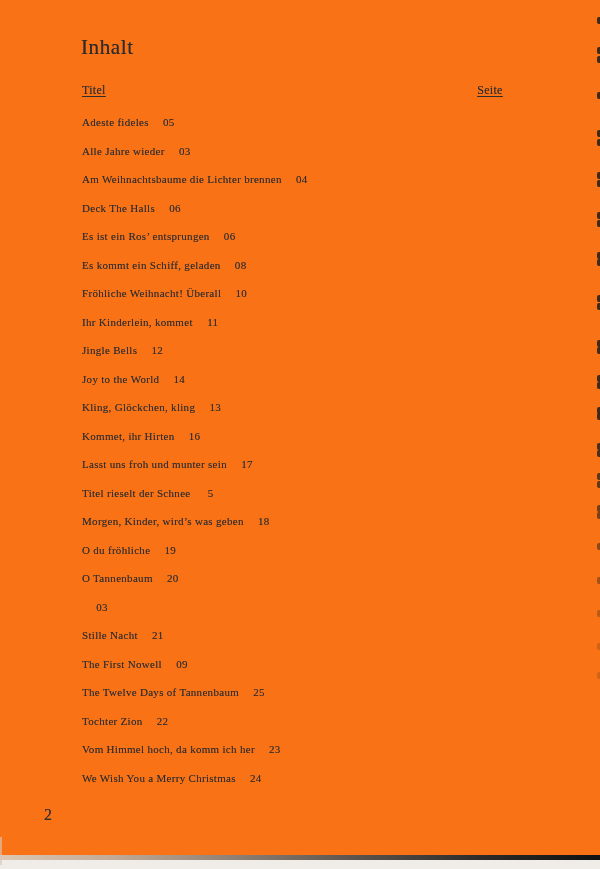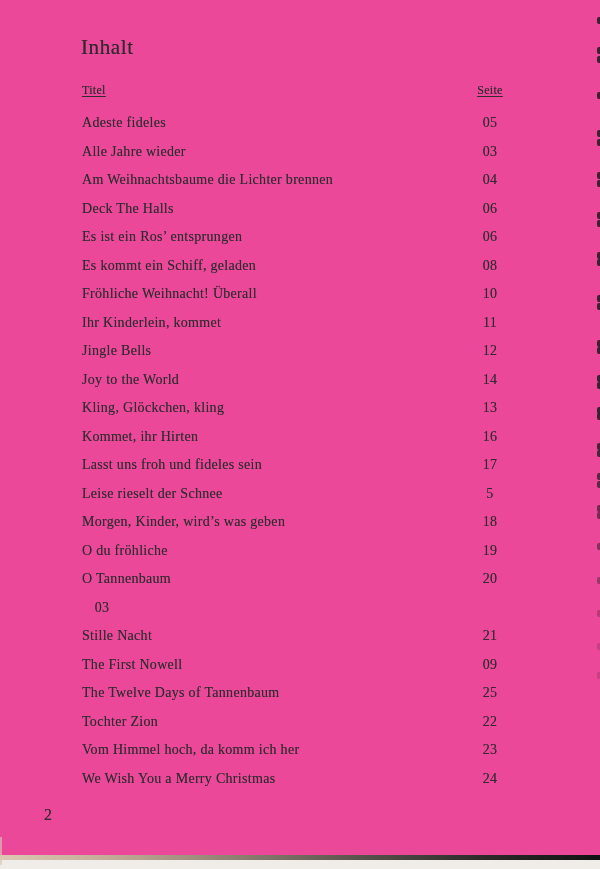--- a/index.html
+++ b/index.html
@@ -4,21 +4,21 @@
 <style>
   html,body{margin:0;padding:0;}
   body{
     width:600px;height:869px;
     font-family:"Liberation Serif","DejaVu Serif",serif;
     background:#ffffff;
   }
   .page{
     position:relative;
     width:600px;height:869px;
-    background:#ec4899;
+    background:#f97316;
     overflow:hidden;
     color:#2d2c30;
   }
   .doc-title{
     position:absolute;
     left:81px;top:37px;
     font-size:21px;
     line-height:1;
     letter-spacing:0.6px;
     font-weight:normal;
@@ -43,23 +43,23 @@
     text-decoration:underline; text-underline-offset:2px;
   }
   .toc-list{
     position:absolute;
     left:82px;top:114px;
     width:428px;
   }
   .toc-row{
     height:28.52px;
     display:flex;
-    justify-content:space-between;
+    justify-content:flex-start;
     align-items:flex-start;
-    font-size:14px;
+    font-size:11px;
     line-height:17px;
     letter-spacing:0.3px;
     text-shadow:0 0 0.5px rgba(45,44,48,0.5);
   }
   .toc-row .entry-page{
     width:40px;text-align:center;
   }
   .folio{
     position:absolute;
     left:44px;top:807px;
@@ -145,25 +145,25 @@
       </div>
       <div class="toc-row">
         <span class="entry-title">Kling, Glöckchen, kling</span>
         <span class="entry-page">13</span>
       </div>
       <div class="toc-row">
         <span class="entry-title">Kommet, ihr Hirten</span>
         <span class="entry-page">16</span>
       </div>
       <div class="toc-row">
-        <span class="entry-title">Lasst uns froh und fideles sein</span>
+        <span class="entry-title">Lasst uns froh und munter sein</span>
         <span class="entry-page">17</span>
       </div>
       <div class="toc-row">
-        <span class="entry-title">Leise rieselt der Schnee</span>
+        <span class="entry-title">Titel rieselt der Schnee</span>
         <span class="entry-page">5</span>
       </div>
       <div class="toc-row">
         <span class="entry-title">Morgen, Kinder, wird’s was geben</span>
         <span class="entry-page">18</span>
       </div>
       <div class="toc-row">
         <span class="entry-title">O du fröhliche</span>
         <span class="entry-page">19</span>
       </div>

